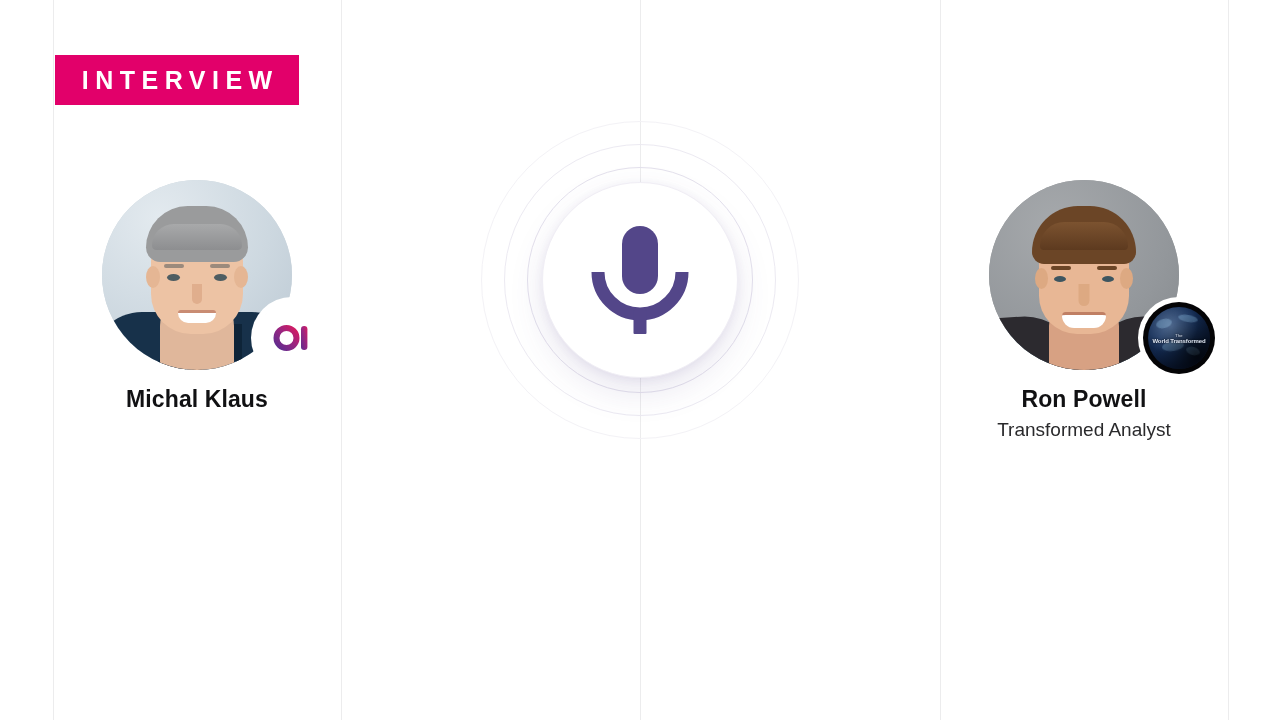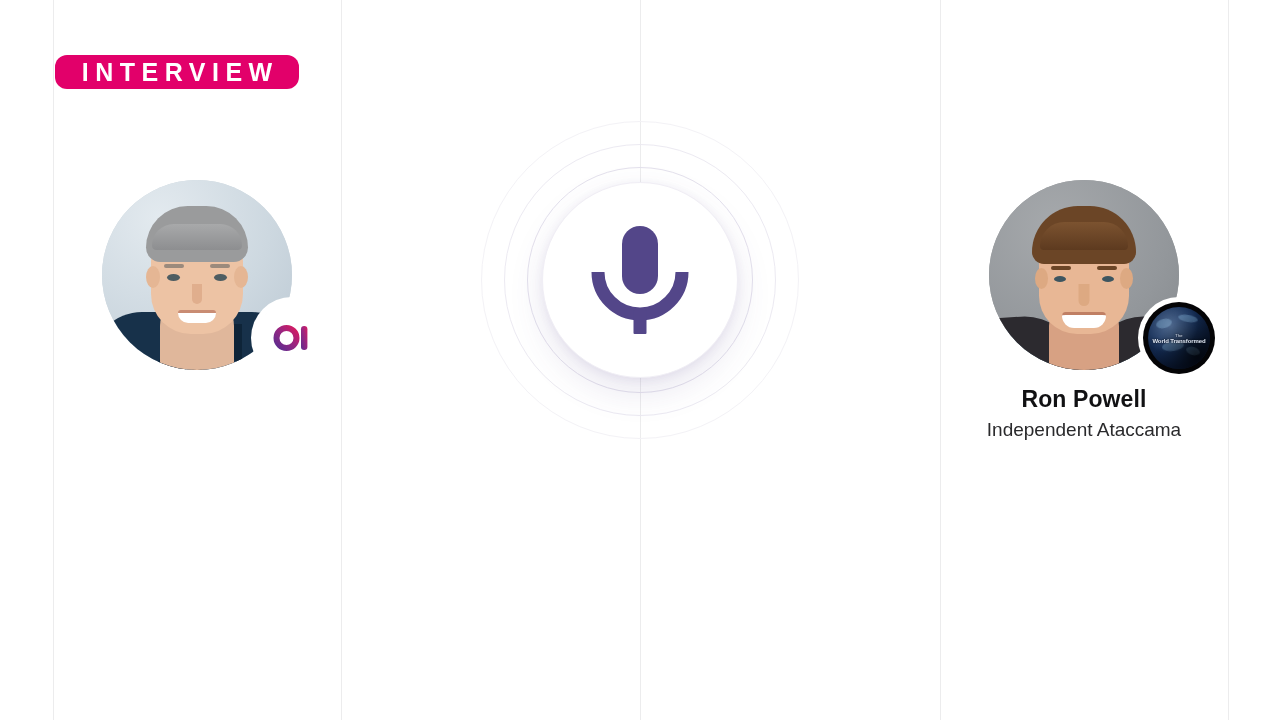--- a/index.html
+++ b/index.html
@@ -21,23 +21,23 @@
     position:absolute; top:0; bottom:0;
     width:1px;
     background:#ececed;
     pointer-events:none;
   }
 
   
   #interview-badge {
     position:absolute;
     left:55px; top:55px;
-    width:244px; height:34px;
+    width:244px; height:50px;
     background:#E2006A;
-    border-radius:12px;
+    border-radius:0;
     display:flex; align-items:center; justify-content:center;
   }
   #interview-badge .label {
     color:#ffffff;
     font-size:25px;
     font-weight:bold;
     letter-spacing:6.5px;
     text-indent:6.5px;
     line-height:1;
     font-family:"Liberation Sans", sans-serif;
@@ -378,20 +378,21 @@
               <stop offset="0%" stop-color="#5B2D90"></stop>
               <stop offset="55%" stop-color="#9C2580"></stop>
               <stop offset="100%" stop-color="#D81B60"></stop>
             </linearGradient>
           </defs>
           <circle cx="14.5" cy="17" r="10" fill="none" stroke="url(#atgrad)" stroke-width="6"></circle>
           <rect x="29" y="5" width="6.4" height="24" rx="3.2" fill="url(#atgrad)"></rect>
         </svg>
       </div>
     </div>
+    <div class="name">Michal Klaus</div>
   </div>
 
   <div class="speaker right">
     <div class="photo-wrap">
       <div class="photo portrait-b">
         <div class="bg-grad"></div>
         <div class="shirt"></div>
         <div class="jacket-l"></div>
         <div class="jacket-r"></div>
         <div class="neck"></div>
@@ -414,21 +415,21 @@
           <div class="land l4"></div>
           <div class="shade"></div>
           <div class="tw-text">
             <span class="t1">The</span>
             <span class="t2">World Transformed</span>
           </div>
         </div>
       </div>
     </div>
     <div class="name">Ron Powell</div>
-    <div class="role">Independent Ataccama</div>
+    <div class="role">Transformed Analyst</div>
   </div>
 
   <div id="mic-graphic">
     <div class="ring r4"></div>
     <div class="ring r3"></div>
     <div class="ring r2"></div>
     <div class="ring disc"></div>
     <svg id="mic-icon" viewBox="0 0 104 108">
       <rect x="34" y="0" width="36" height="68" rx="18" fill="#534689"></rect>
       <path d="M10 46 a42 42 0 0 0 84 0" fill="none" stroke="#534689" stroke-width="13" stroke-linecap="butt"></path>

